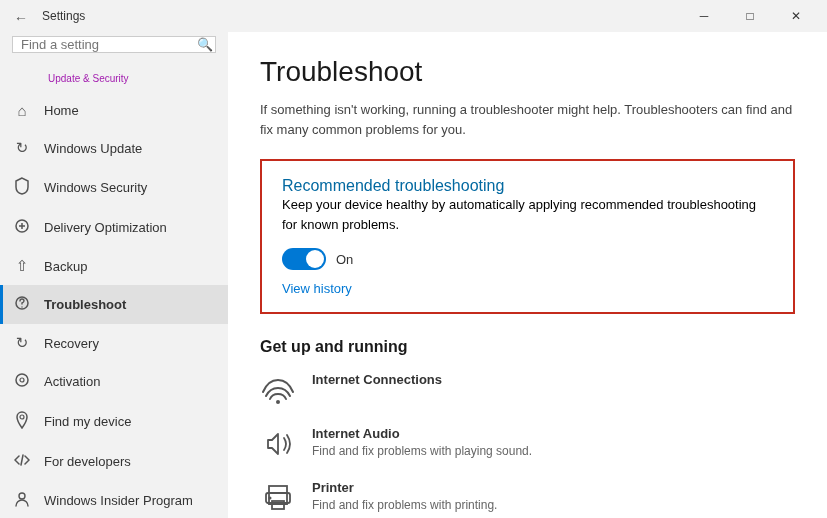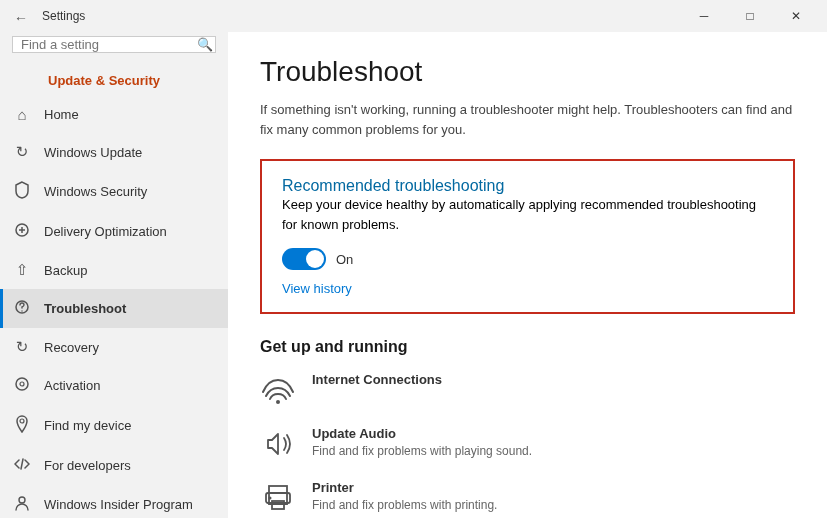--- a/index.html
+++ b/index.html
@@ -78,23 +78,23 @@
       font-size: 13px;
       background: transparent;
       color: #555;
     }
     .search-icon-unicode {
       color: #555;
       font-size: 13px;
     }
     .sidebar-section-title {
       padding: 8px 12px 8px 48px;
-      font-size: 13px;
-      font-weight: 700;
-      color: #c2410c;
+      font-size: 10px;
+      font-weight: 400;
+      color: #a21caf;
     }
     .sidebar-item {
       display: flex;
       align-items: center;
       padding: 10px 12px 10px 12px;
       cursor: pointer;
       color: #333;
       font-size: 13px;
       gap: 12px;
       position: relative;
@@ -371,21 +371,21 @@
 
     <div class="troubleshoot-item">
       <div class="item-icon">
         <svg width="32" height="28" viewBox="0 0 32 28" fill="none">
           <path d="M6 10h4l6-6v20l-6-6H6z" stroke="#555" stroke-width="1.8" fill="none" stroke-linejoin="round"></path>
           <path d="M22 8 Q26 14 22 20" stroke="#555" stroke-width="1.8" stroke-linecap="round" fill="none"></path>
           <path d="M25 5 Q31 14 25 23" stroke="#555" stroke-width="1.8" stroke-linecap="round" fill="none"></path>
         </svg>
       </div>
       <div class="item-text">
-        <div class="item-title">Update Audio</div>
+        <div class="item-title">Internet Audio</div>
         <div class="item-desc">Find and fix problems with playing sound.</div>
       </div>
     </div>
 
     <div class="troubleshoot-item">
       <div class="item-icon">
         <svg width="32" height="28" viewBox="0 0 32 28" fill="none">
           <rect x="7" y="2" width="18" height="7" stroke="#555" stroke-width="1.8" fill="none"></rect>
           <path d="M7 9h18v11H7z" stroke="#555" stroke-width="1.8" fill="none"></path>
           <rect x="4" y="9" width="24" height="10" rx="2" stroke="#555" stroke-width="1.8" fill="none"></rect>

